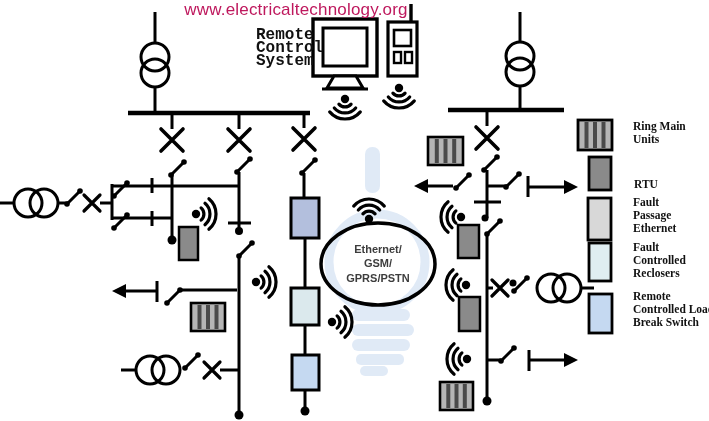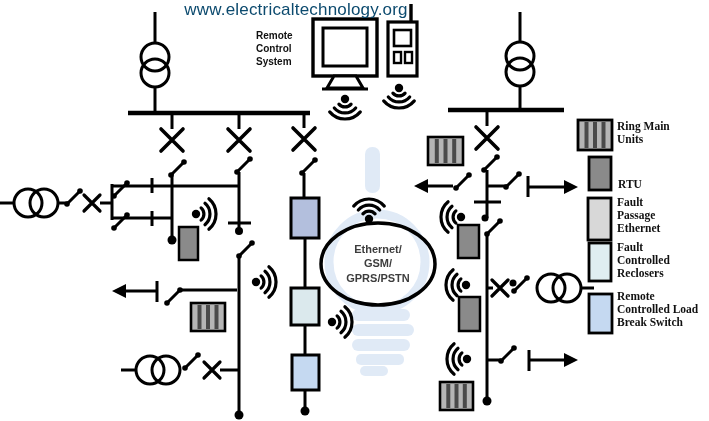--- a/index.html
+++ b/index.html
@@ -1,25 +1,25 @@
 <!DOCTYPE html>
 <html><head>
 <meta charset="utf-8">
 <style>
   html,body{margin:0;padding:0;background:#ffffff;}
   #stage{position:relative;width:709px;height:421px;background:#ffffff;overflow:hidden;
          font-family:"Liberation Sans",sans-serif;}
   #stage svg{position:absolute;left:0;top:0;}
   .abs{position:absolute;}
   .url-text{left:168px;top:0px;width:256px;text-align:center;font-size:17px;
-            color:#0c4a6e;letter-spacing:.2px;font-family:"Liberation Sans",sans-serif;}
-  .rcs-label{left:256px;top:29px;width:58px;font-family:Liberation Sans, sans-serif;
-             font-weight:bold;font-size:10px;line-height:13px;color:#111;}
+            color:#be185d;letter-spacing:.2px;font-family:"Liberation Sans",sans-serif;}
+  .rcs-label{left:256px;top:29px;width:58px;font-family:Liberation Mono, monospace;
+             font-weight:bold;font-size:16px;line-height:13px;color:#111;}
   .legend-label{font-family:"Liberation Serif",serif;font-weight:bold;font-size:11.5px;
-                line-height:13px;color:#111;}
+                line-height:13px;color:#111;margin-left:16px;}
   .ll-0{left:617px;top:120px;width:68px;}
   .ll-1{left:618px;top:178px;width:68px;}
   .ll-2{left:617px;top:196px;width:62px;}
   .ll-3{left:617px;top:241px;width:74px;}
   .ll-4{left:617px;top:290px;width:92px;}
   .cloud-text{font-family:"Liberation Sans",sans-serif;font-weight:bold;font-size:11px;fill:#3d3d3d;}
 </style>
 </head>
 <body>
 

